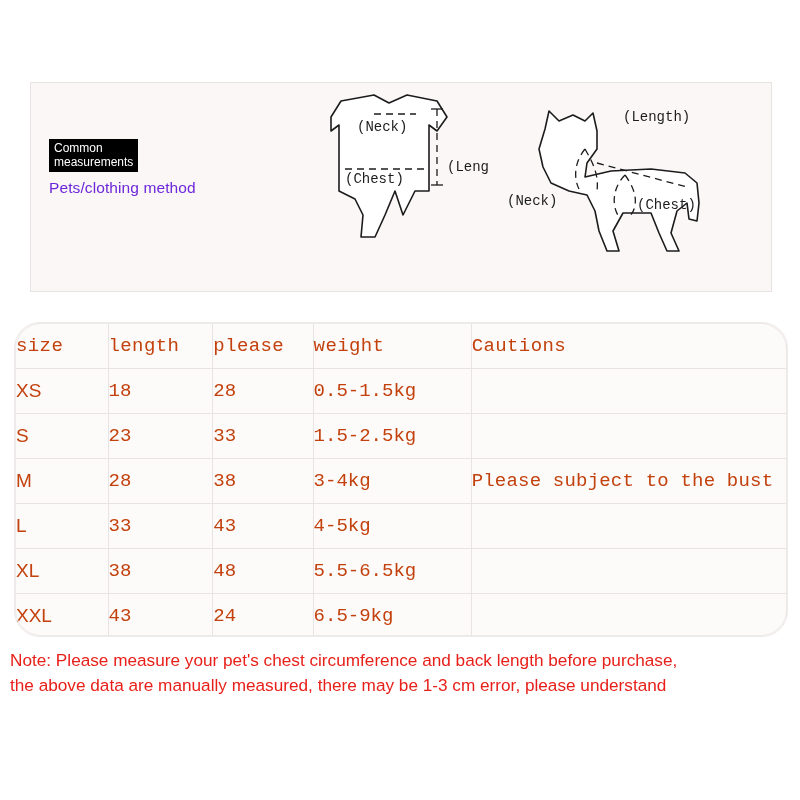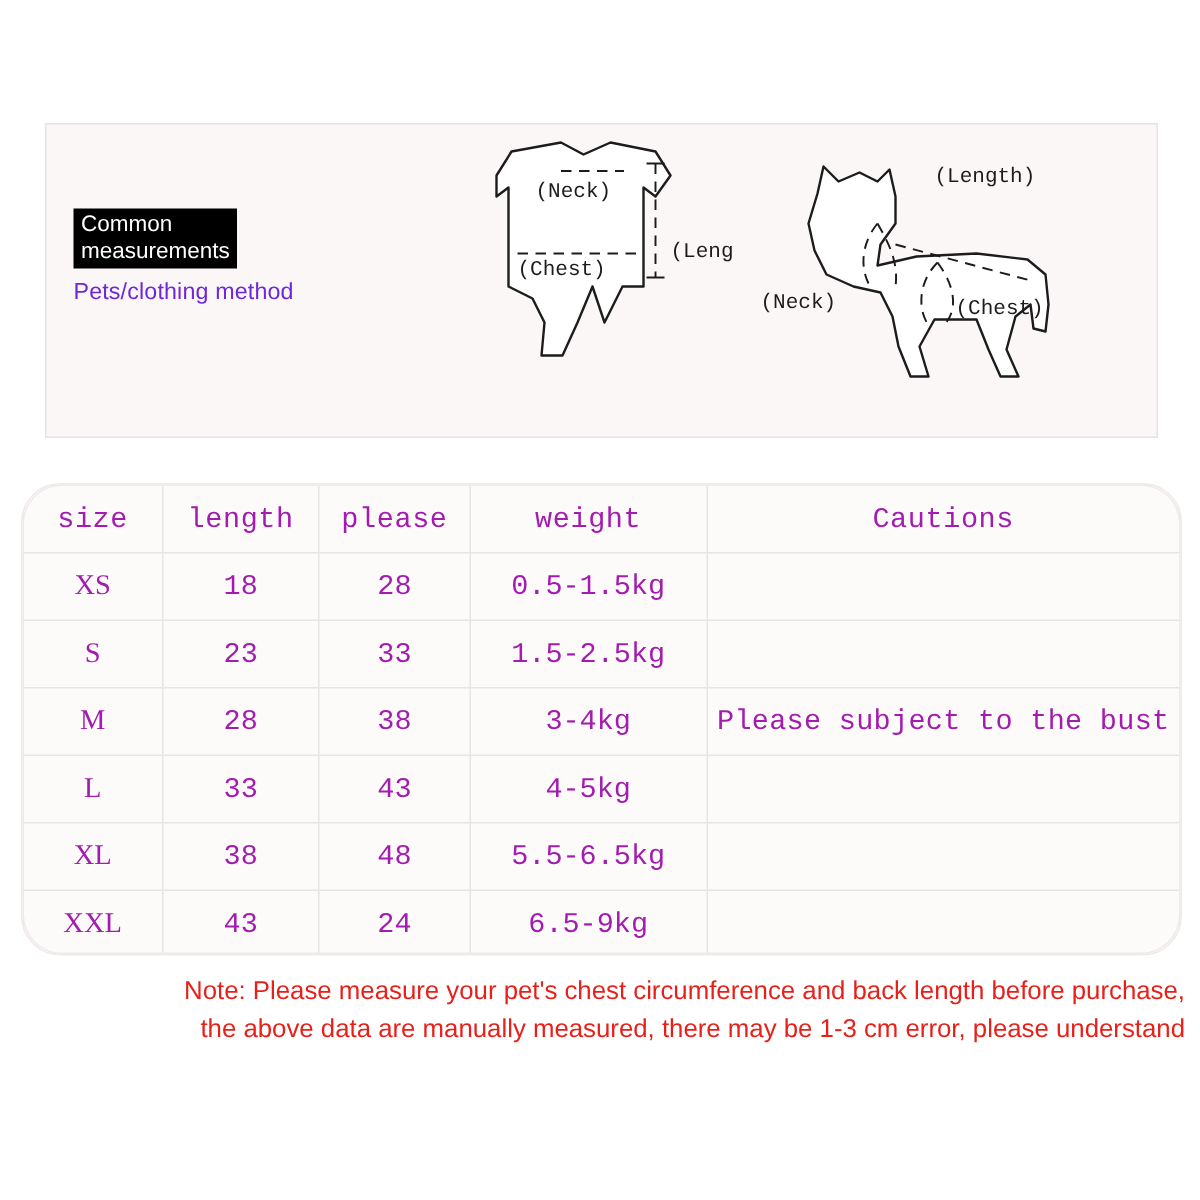--- a/index.html
+++ b/index.html
@@ -27,21 +27,21 @@
 
   .label-block {
     position: absolute;
     left: 18px; top: 56px;
     width: 215px;
   }
   .label-badge {
     display: inline-block;
     background: #000000;
     color: #ffffff;
-    font-size: 15px;
+    font-size: 12px;
     line-height: 1.18;
     padding: 2px 5px 3px 5px;
     font-family: "Liberation Sans", sans-serif;
   }
   .label-sub {
     margin-top: 7px;
     color: #6d28d9;
     font-size: 15.5px;
     letter-spacing: 0.1px;
   }
@@ -62,54 +62,54 @@
   table.size-table {
     width: 100%;
     height: 100%;
     border-collapse: collapse;
     font-family: "Liberation Mono", monospace;
   }
   table.size-table th,
   table.size-table td {
     border: 1px solid #e9e4e4;
     padding: 0;
-    text-align: center;
-    color: #a21caf;
+    text-align: left;
+    color: #c2410c;
     font-weight: normal;
   }
   table.size-table tr { height: 45px; }
   table.size-table th {
     font-size: 19px;
     letter-spacing: 0.4px;
   }
   table.size-table td { font-size: 19px; }
   col.c-size { width: 12.0%; }
   col.c-length { width: 13.6%; }
   col.c-chest { width: 13.0%; }
   col.c-weight { width: 20.5%; }
   col.c-cautions { width: 40.9%; }
-  td.size-cell { font-family: Liberation Serif, serif; font-size: 19px; }
+  td.size-cell { font-family: Liberation Sans, sans-serif; font-size: 19px; }
   td.caution-cell { font-size: 17.5px; letter-spacing: 0.2px; border-radius: 13px; }
 
   
   .table-wrap::after {
     content: "";
     position: absolute;
     inset: 0;
     border-radius: 26px;
     pointer-events: none;
     box-shadow: 0 0 0 1px #efeaea inset;
   }
 
   
   .note {
     position: absolute;
     left: 0; top: 648px;
     width: 800px;
-    text-align: right;
+    text-align: left;
     color: #e8201a;
     font-size: 17.2px;
     line-height: 1.45;
     padding: 0 10px;
     font-family: "Liberation Sans", sans-serif;
   }
   .note .line2 { display: block; }
 
   .dash { stroke-dasharray: 7 5; }
   .diag-text {

